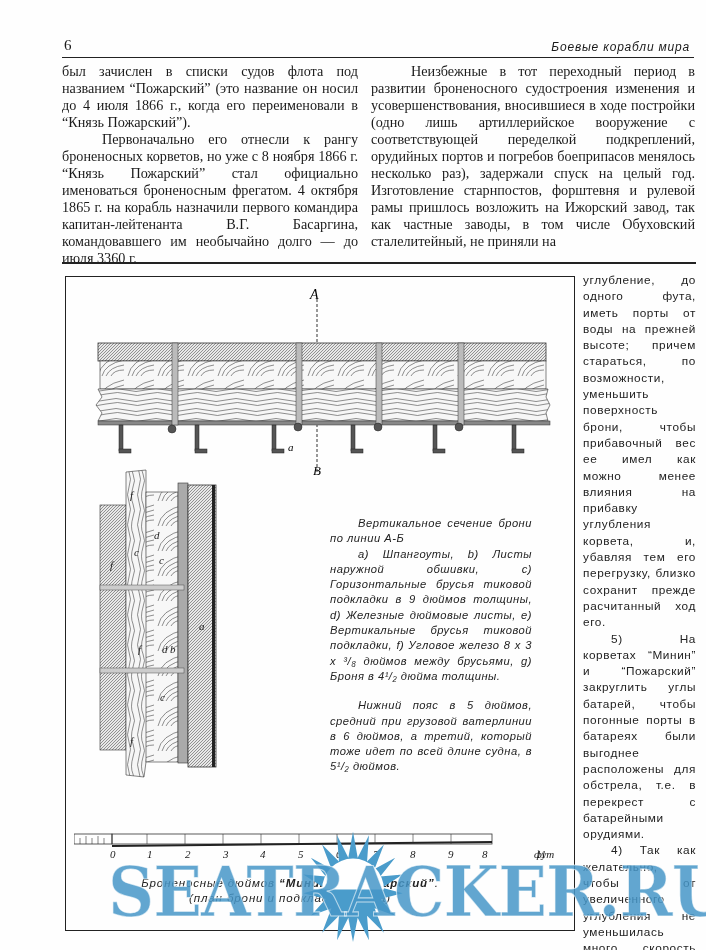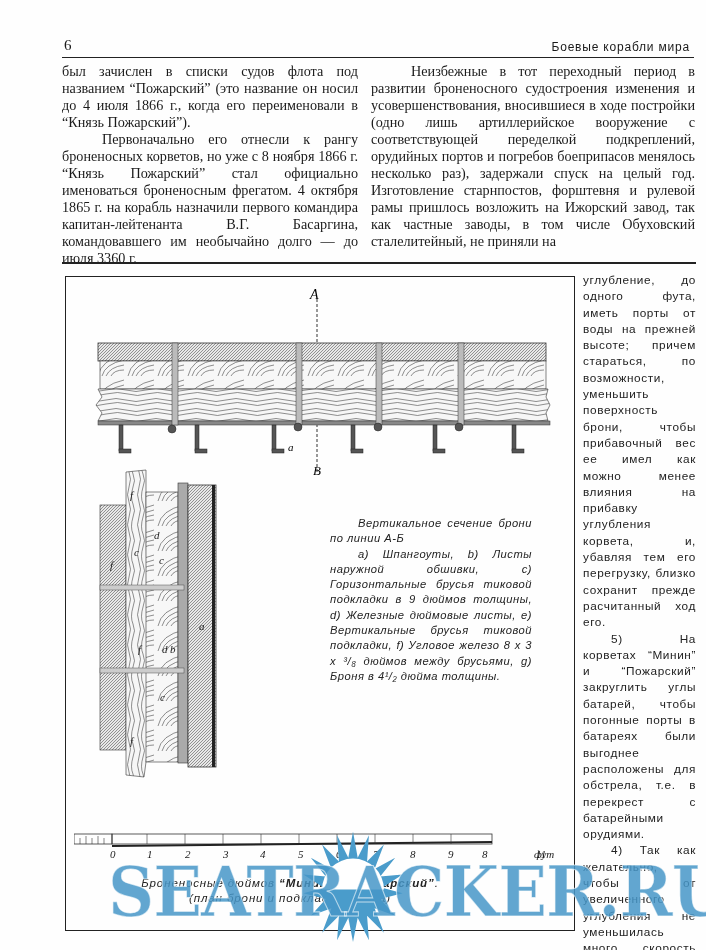--- a/index.html
+++ b/index.html
@@ -1,21 +1,21 @@
 <!DOCTYPE html>
 <html><head>
 <meta charset="utf-8">
 <style>
   * { box-sizing: border-box; margin: 0; padding: 0; }
   html, body { width: 706px; height: 950px; background: #fefefe; overflow: hidden; }
   body { position: relative; font-family: "Liberation Serif", "DejaVu Serif", serif; color: #1a1a1a; }
 
   .header { position: absolute; left: 62px; top: 36px; width: 632px; height: 22px; border-bottom: 1.5px solid #222; }
   .page-num { position: absolute; left: 2px; top: 1px; font-size: 15px; }
-  .running-title { position: absolute; right: 4px; top: 4px; font-family: "Liberation Sans", sans-serif; font-size: 12px; letter-spacing: 0.8px; }
+  .running-title { position: absolute; right: 4px; top: 4px; font-family: "Liberation Sans", sans-serif; font-style: italic; font-size: 12px; letter-spacing: 0.8px; }
 
   .col { position: absolute; font-size: 14.2px; line-height: 17px; text-align: justify; }
   .col-left { left: 62px; top: 63px; width: 296px; }
   .col-right { left: 371px; top: 63px; width: 324px; }
   .col p { margin: 0; }
   .indent { text-indent: 40px; }
   .rule-top { position: absolute; left: 62px; top: 262px; width: 634px; height: 2px; background: #222; }
 
   .figure { position: absolute; left: 65px; top: 276px; width: 510px; height: 655px; border: 1.3px solid #222; border-right: 1.5px solid #222; }
 
@@ -138,20 +138,21 @@
 
 <div class="side-col">
   <p>углубление, до одного фута, иметь порты от воды на прежней высоте; причем стараться, по возможности, уменьшить поверхность брони, чтобы прибавочный вес ее имел как можно менее влияния на прибавку углубления корвета, и, убавляя тем его перегрузку, близко сохранит прежде расчитанный ход его.</p>
   <p class="indent">5) На корветах “Минин” и “Пожарский” закруглить углы батарей, чтобы погонные порты в батареях были выгоднее расположены для обстрела, т.е. в перекрест с батарейными орудиями.</p>
   <p class="indent">4) Так как желательно, чтобы от увеличенного углубления не уменьшилась много скорость хода, то поострить линии в носовой и кормовой частях как у трехбашенных батарей, так и у</p>
 </div>
 
 <div class="fig-caption">
   <p class="indent">Вертикальное сечение брони по линии А-Б</p>
   <p class="indent">a) Шпангоуты, b) Листы наружной обшивки, c) Горизонтальные брусья тиковой подкладки в 9 дюймов толщины, d) Железные дюймовые листы, e) Вертикальные брусья тиковой подкладки, f) Угловое железо 8 x 3 x ³/₈ дюймов между брусьями, g) Броня в 4¹/₂ дюйма толщины.</p>
+  <p class="indent gap">Нижний пояс в 5 дюймов, средний при грузовой ватерлинии в 6 дюймов, а третий, который тоже идет по всей длине судна, в 5¹/₂ дюймов.</p>
 </div>
 
 <svg style="position:absolute;left:74px;top:832px;" width="420" height="18" viewBox="0 0 420 18">
   <rect x="0" y="2" width="38" height="10" fill="none" stroke="#333" stroke-width="0.8"></rect>
   <g stroke="#333" stroke-width="0.6">
     <line x1="6" y1="6" x2="6" y2="12"></line>
       <line x1="12" y1="4" x2="12" y2="12"></line>
       <line x1="18" y1="6" x2="18" y2="12"></line>
       <line x1="24" y1="4" x2="24" y2="12"></line>
       <line x1="30" y1="6" x2="30" y2="12"></line>

